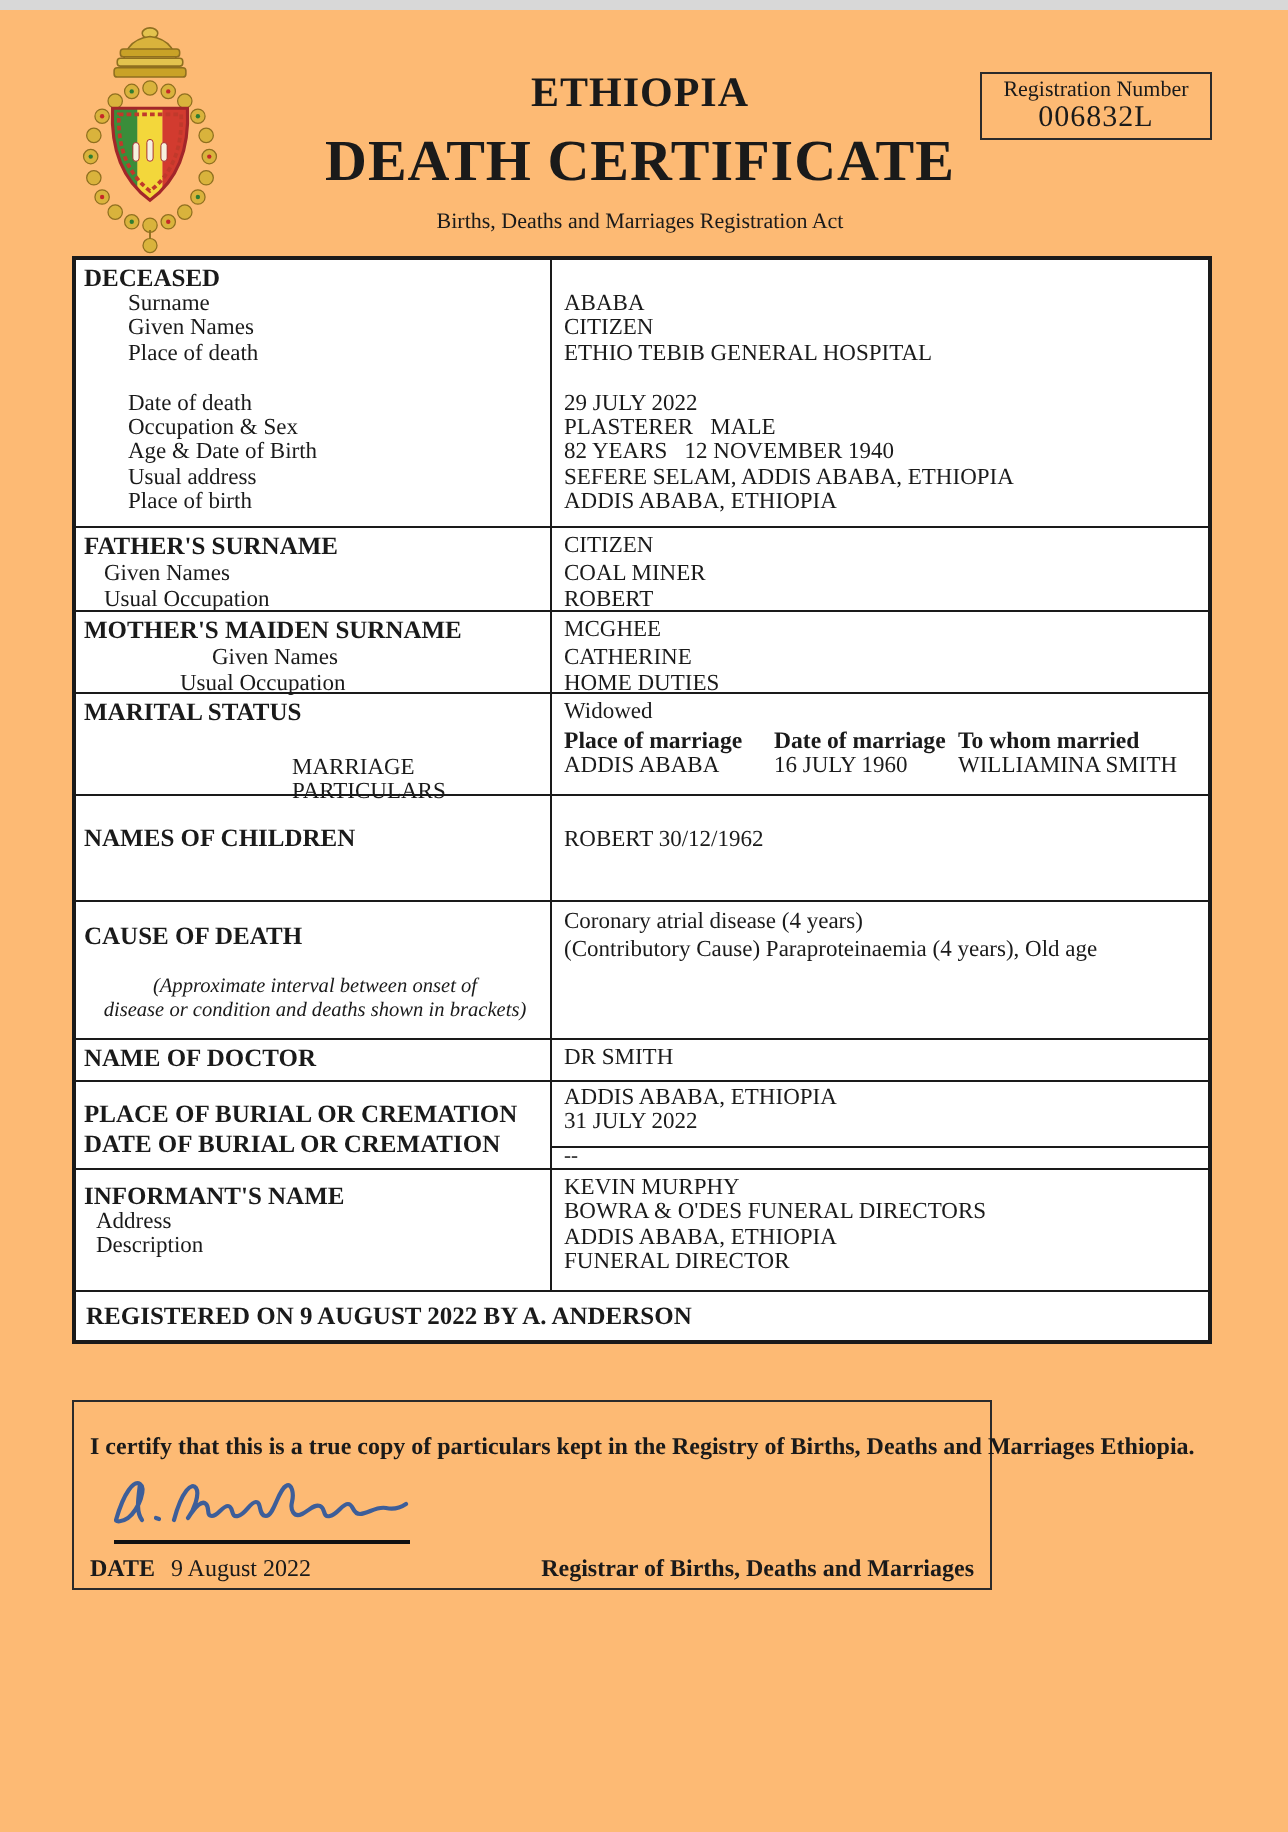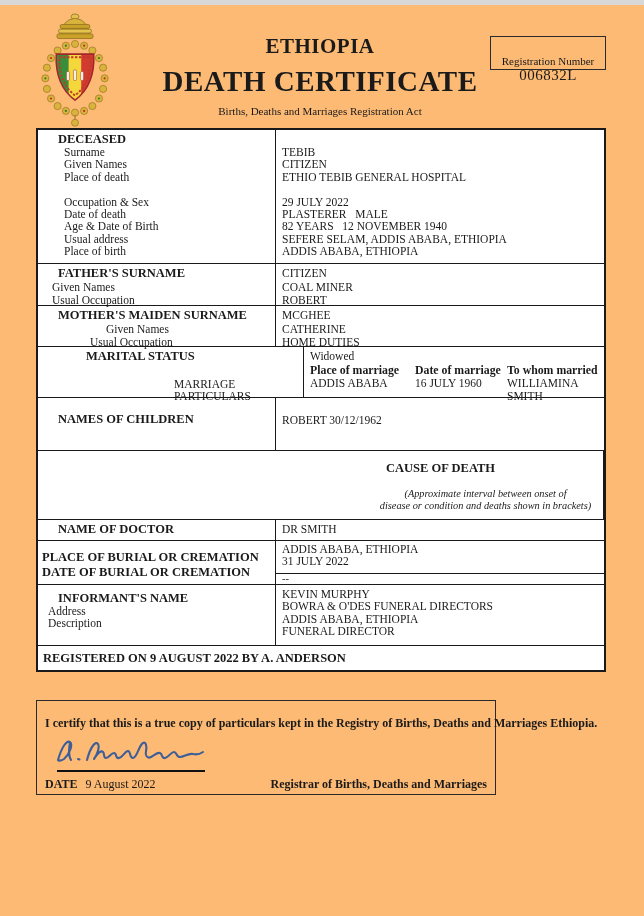--- a/index.html
+++ b/index.html
@@ -6,46 +6,46 @@
   body{font-family:"Liberation Serif",serif;color:#1a1a1a;width:644px;height:916px;position:relative;-webkit-font-smoothing:antialiased;}
   .page{position:absolute;inset:0;background:#fdba74;overflow:hidden;}
   .top-strip{position:absolute;left:0;top:0;width:644px;height:5px;background:#d8d8d8;}
 
   
   .emblem{position:absolute;left:36px;top:12px;width:78px;height:117px;}
   .hdr-center{position:absolute;left:140px;top:34px;width:360px;text-align:center;}
   .hdr-country{font-size:21px;font-weight:bold;letter-spacing:.5px;}
   .hdr-title{font-size:29px;font-weight:bold;letter-spacing:.5px;margin-top:6px;}
   .hdr-sub{font-size:11px;margin-top:7px;}
-  .regbox{position:absolute;left:490px;top:36px;width:116px;height:34px;border:1.5px solid #2a2a2a;text-align:center;padding-top:18px;box-sizing:border-box;}
+  .regbox{position:absolute;left:490px;top:36px;width:116px;height:34px;border:1.5px solid #2a2a2a;text-align:center;padding-top:2px;box-sizing:border-box;}
   .regbox .rlabel{font-size:11px;}
   .regbox .rnum{font-size:15px;letter-spacing:.5px;}
 
   
   .cert-table{position:absolute;left:36px;top:128px;width:570px;box-sizing:border-box;border:2px solid #1a1a1a;background:#fff;}
   .trow{display:flex;border-top:1px solid #1a1a1a;box-sizing:border-box;}
   .trow:first-child{border-top:none;}
   .lcell{width:238px;flex:0 0 238px;border-right:1px solid #1a1a1a;box-sizing:border-box;padding:3px 2px 0 4px;}
   .vcell{flex:1;box-sizing:border-box;padding:3px 4px 0 6px;}
   .full-cell{flex:1;box-sizing:border-box;padding:5px 19px 0 5px;}
-  .sect{font-weight:bold;font-size:12.5px;line-height:13px;margin-left:16px;}
+  .sect{font-weight:bold;font-size:12.5px;line-height:13px;}
   .lbl{font-size:11.5px;line-height:12.4px;}
   .val{font-size:11.5px;line-height:12.4px;white-space:pre-wrap;}
   .sp{height:12.4px;}
   .sp13{height:13px;}
   .ind22{padding-left:22px;}
   .ind10{padding-left:10px;}
   .ind64{padding-left:64px;}
   .ind48{padding-left:48px;}
   .ind6{padding-left:6px;}
   .lh135{line-height:13.5px;}
   .row-deceased{height:133px;}
   .row-father{height:42px;}
   .row-mother{height:41px;}
-  .row-marital{height:51px;padding-left:28px;}
+  .row-marital{height:51px;}
   .row-children{height:53px;}
   .row-cause{height:69px;justify-content:flex-end;}
   .row-doctor{height:21px;}
   .row-burial{height:44px;}
   .row-informant{height:61px;}
   .row-registered{height:25px;}
   .marriage-cols{display:flex;margin-top:2px;}
   .mcol{box-sizing:border-box;}
   .mcol .mh{font-weight:bold;font-size:11.8px;line-height:13px;}
   .mcol-1{width:105px;}
@@ -158,29 +158,29 @@
 
   <div class="cert-table">
 
     <div class="trow row-deceased">
       <div class="lcell">
         <div class="sect">DECEASED</div>
         <div class="lbl ind22">Surname</div>
         <div class="lbl ind22">Given Names</div>
         <div class="lbl ind22">Place of death</div>
         <div class="sp"></div>
+        <div class="lbl ind22">Date of death</div>
         <div class="lbl ind22">Occupation &amp; Sex</div>
-        <div class="lbl ind22">Date of death</div>
         <div class="lbl ind22">Age &amp; Date of Birth</div>
         <div class="lbl ind22">Usual address</div>
         <div class="lbl ind22">Place of birth</div>
       </div>
       <div class="vcell">
         <div class="sp13"></div>
-        <div class="val">TEBIB</div>
+        <div class="val">ABABA</div>
         <div class="val">CITIZEN</div>
         <div class="val">ETHIO TEBIB GENERAL HOSPITAL</div>
         <div class="sp"></div>
         <div class="val">29 JULY 2022</div>
         <div class="val">PLASTERER   MALE</div>
         <div class="val">82 YEARS   12 NOVEMBER 1940</div>
         <div class="val">SEFERE SELAM, ADDIS ABABA, ETHIOPIA</div>
         <div class="val">ADDIS ABABA, ETHIOPIA</div>
       </div>
     </div>
@@ -245,20 +245,24 @@
     </div>
 
     <div class="trow row-cause">
       <div class="lcell">
         <div class="sect" style="padding-top:8px;">CAUSE OF DEATH</div>
         <div class="cause-note">
           <div>(Approximate interval between onset of</div>
           <div>disease or condition and deaths shown in brackets)</div>
         </div>
       </div>
+      <div class="vcell cause-lines">
+        <div class="val">Coronary atrial disease (4 years)</div>
+        <div class="val">(Contributory Cause) Paraproteinaemia (4 years), Old age</div>
+      </div>
     </div>
 
     <div class="trow row-doctor">
       <div class="lcell">
         <div class="sect">NAME OF DOCTOR</div>
       </div>
       <div class="vcell">
         <div class="val">DR SMITH</div>
       </div>
     </div>

